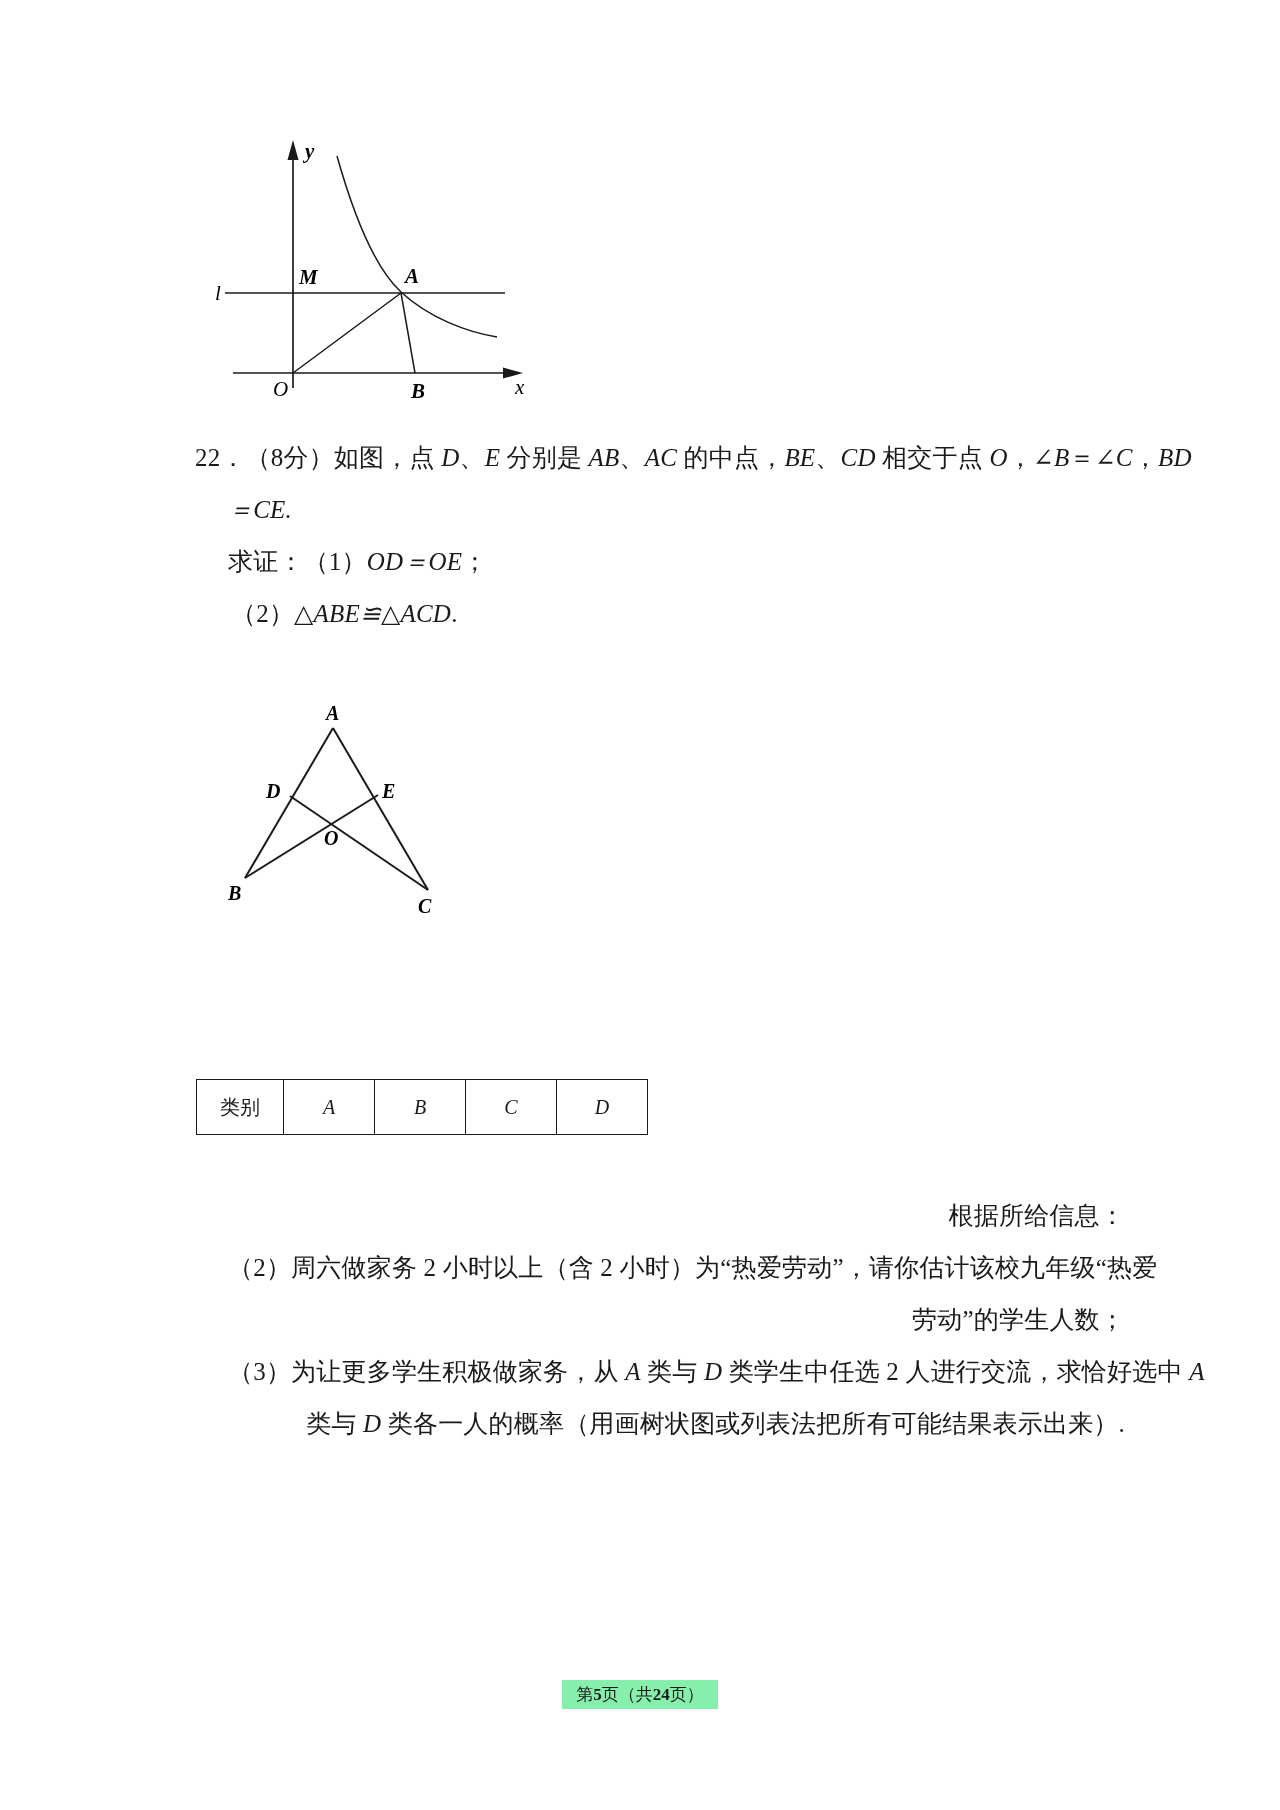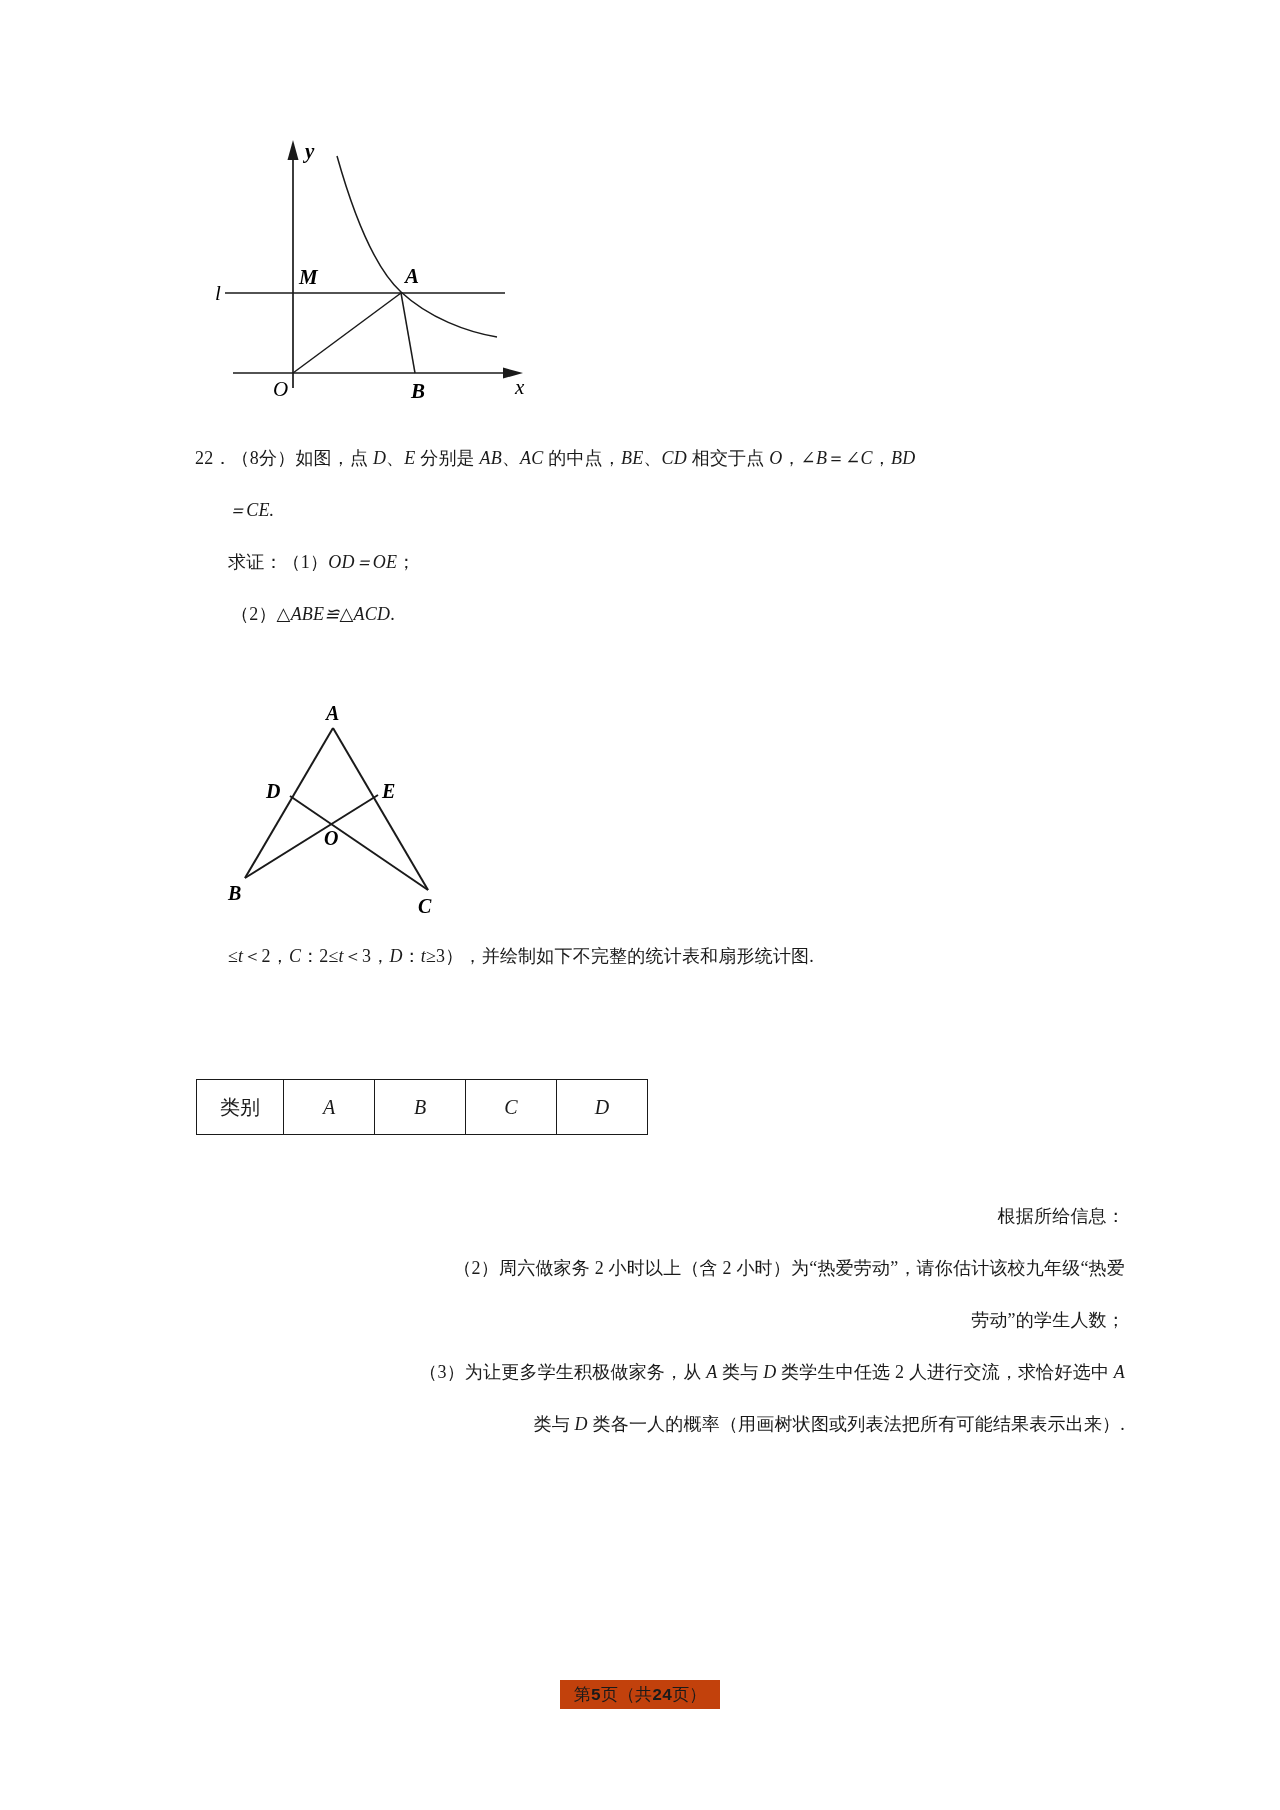--- a/index.html
+++ b/index.html
@@ -31,21 +31,21 @@
     width: 340px;
     height: 300px;
   }
 
   
   .qblock {
     position: absolute;
     width: 930px;
   }
   .qline {
-    font-size: 18px;
+    font-size: 25px;
     line-height: 52px;
     letter-spacing: 0.2px;
     white-space: nowrap;
   }
   .indent {
     padding-left: 33px;
   }
   .indent2 {
     padding-left: 36px;
   }
@@ -89,23 +89,22 @@
     position: absolute;
     left: 0;
     top: 1680px;
     width: 1280px;
     text-align: center;
     font-size: 17px;
     font-family: "Liberation Serif", "DejaVu Serif", serif;
   }
   .footer .bandbg {
     display: inline-block;
-    background: #c2410c;
+    background: #86efac;
     padding: 3px 14px;
-    font-family: Liberation Mono, monospace;
   }
   .footer b { font-weight: bold; }
 </style>
 </head>
 <body>
 
 <div class="page">
 
   <div class="fig1">
     <svg width="340" height="300" viewBox="0 0 340 300">
@@ -163,23 +162,20 @@
       <text x="136" y="20" font-family="Liberation Serif, serif" font-size="20" font-style="italic" font-weight="bold">A</text>
       <text x="38" y="200" font-family="Liberation Serif, serif" font-size="20" font-style="italic" font-weight="bold">B</text>
       <text x="228" y="213" font-family="Liberation Serif, serif" font-size="20" font-style="italic" font-weight="bold">C</text>
       <text x="76" y="98" font-family="Liberation Serif, serif" font-size="20" font-style="italic" font-weight="bold">D</text>
       <text x="192" y="98" font-family="Liberation Serif, serif" font-size="20" font-style="italic" font-weight="bold">E</text>
       <text x="134" y="145" font-family="Liberation Serif, serif" font-size="20" font-style="italic" font-weight="bold">O</text>
     </svg>
   </div>
 
   <div class="qblock" style="left:195px; top:930px;">
-    <div class="qline indent">
-      <span>≤</span><i class="mv">t</i><span>＜2，</span><i class="mv">C</i><span>：2≤</span><i class="mv">t</i><span>＜3，</span><i class="mv">D</i><span>：</span><i class="mv">t</i><span>≥3），并绘制如下不完整的统计表和扇形统计图.</span>
-    </div>
   </div>
 
   <div class="stat-table-wrap">
     <table class="stat">
       <tbody>
           <tr>
         <td class="hdr-label">类别</td>
         <td class="ital">A</td>
         <td class="ital">B</td>
         <td class="ital">C</td>

